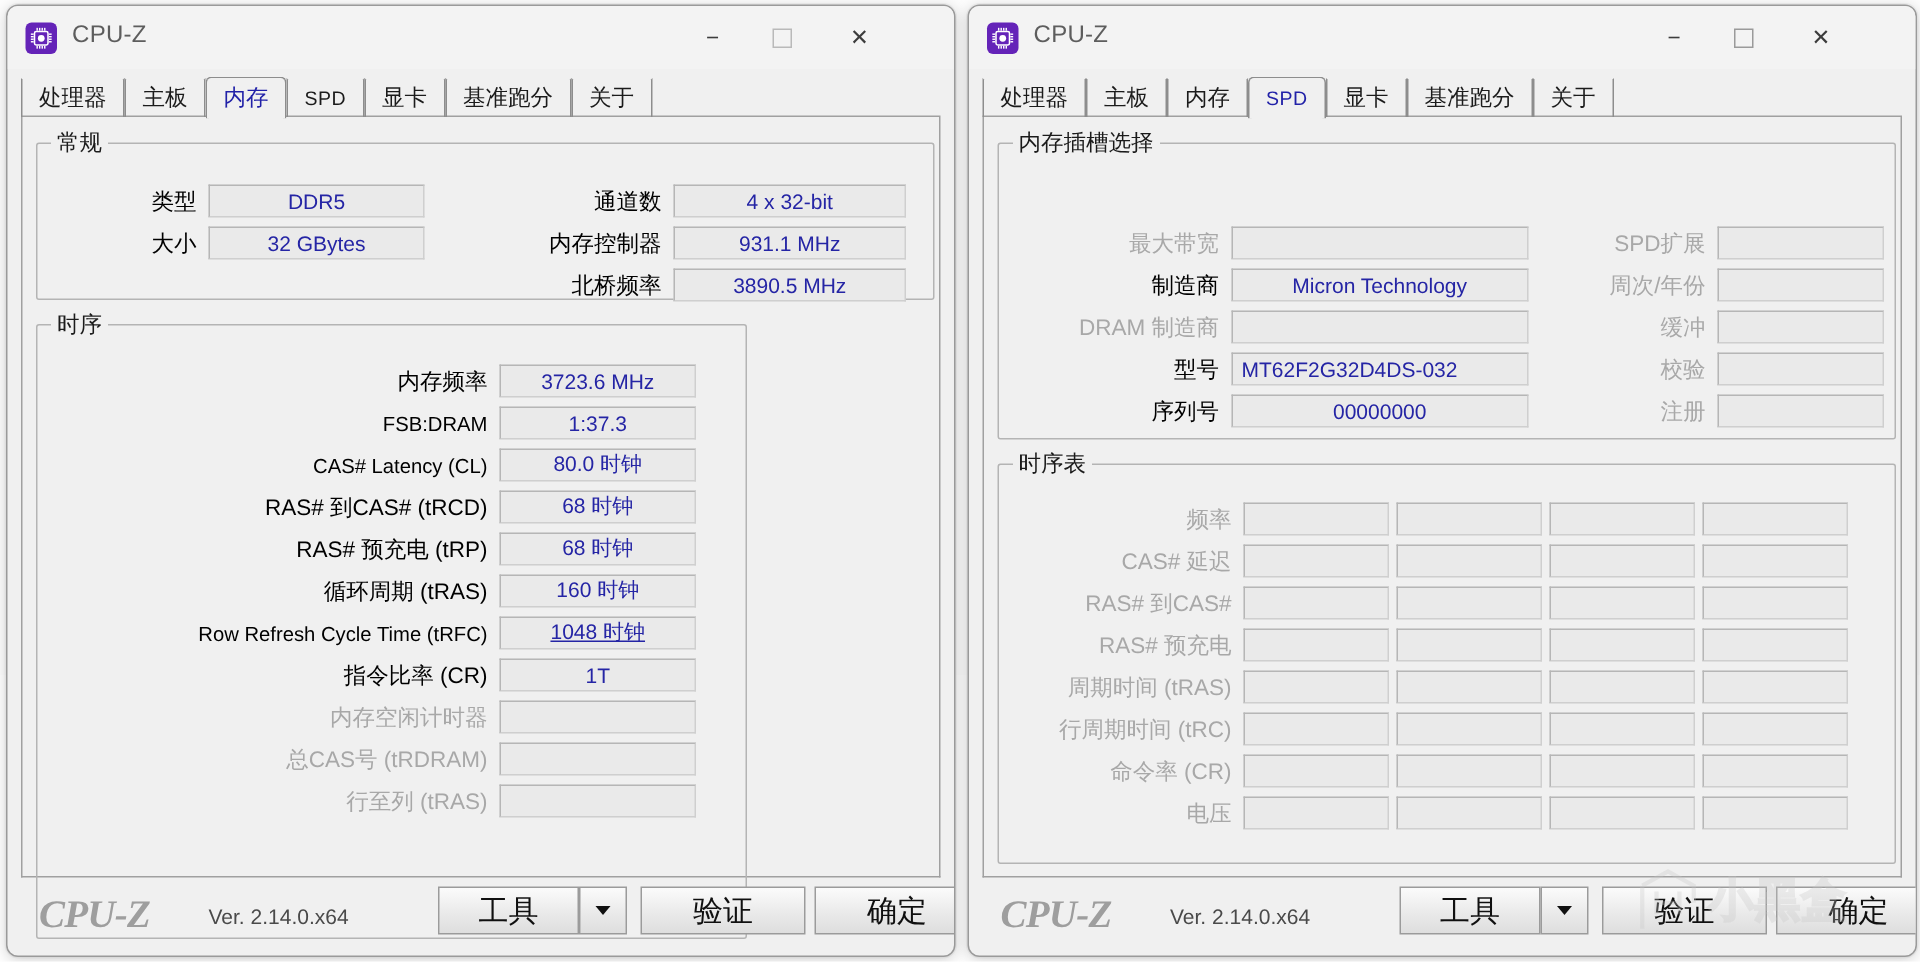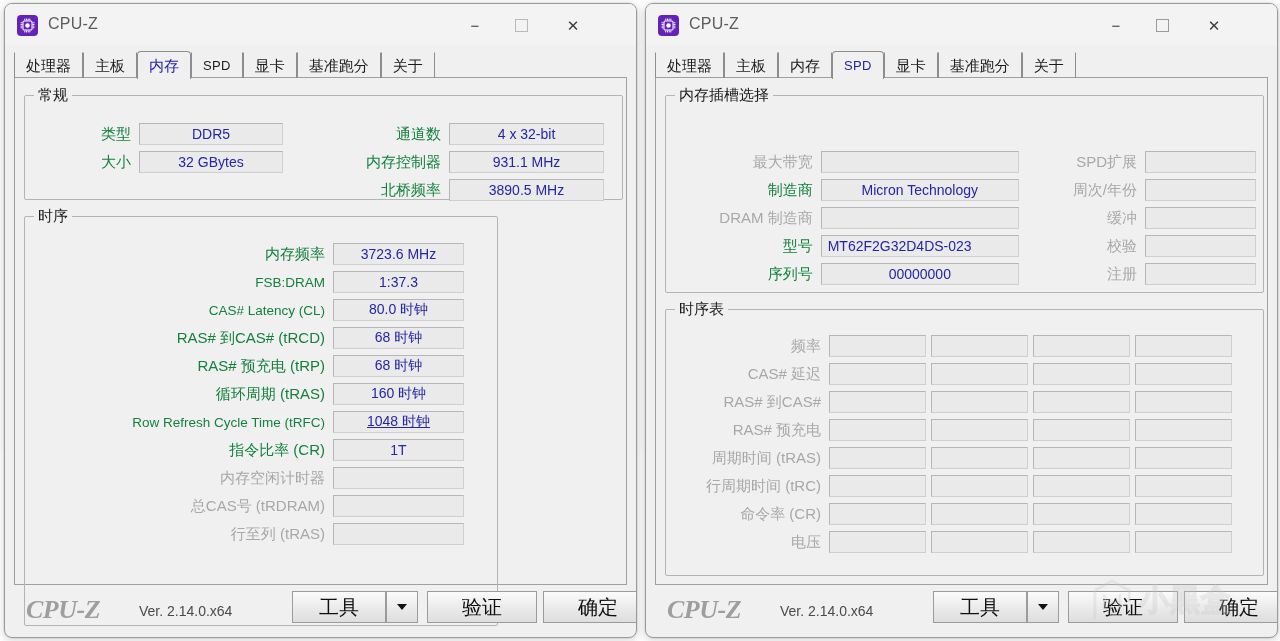--- a/index.html
+++ b/index.html
@@ -96,21 +96,21 @@
     background:transparent;
   }
   fieldset.grp > legend{
     margin-left:9px;padding:0 4px;
     font-size:15px;color:#1b1b1b;
   }
 
   
   .row{position:absolute;height:22px;display:flex;align-items:center;}
   .lbl{
-    font-size:15px;color:#15803d;text-align:right;
+    font-size:15px;color:#000000;text-align:right;
     white-space:nowrap;
     font-family:"Liberation Sans","DejaVu Sans",sans-serif;
   }
   .lbl.latin{font-size:13.5px;}
   .lbl.dim{color:#a8a8a8;}
   .fld{
     box-sizing:border-box;
     height:22px;
     background:#eaeaea;
     border:1px solid #b6b6b6;
@@ -401,21 +401,21 @@
 
         <div class="row" style="left:0px;top:102px;width:590px;">
           <div class="lbl dim" style="width:148px;">DRAM 制造商</div>
           <div class="fld empty" style="width:200px;margin-left:8px;"></div>
           <div class="lbl dim" style="width:105px;margin-left:14px;">缓冲</div>
           <div class="fld empty" style="width:112px;margin-left:8px;"></div>
         </div>
 
         <div class="row" style="left:0px;top:130px;width:590px;">
           <div class="lbl" style="width:148px;">型号</div>
-          <div class="fld left" style="width:200px;margin-left:8px;">MT62F2G32D4DS-023</div>
+          <div class="fld left" style="width:200px;margin-left:8px;">MT62F2G32D4DS-032</div>
           <div class="lbl dim" style="width:105px;margin-left:14px;">校验</div>
           <div class="fld empty" style="width:112px;margin-left:8px;"></div>
         </div>
 
         <div class="row" style="left:0px;top:158px;width:590px;">
           <div class="lbl" style="width:148px;">序列号</div>
           <div class="fld" style="width:200px;margin-left:8px;">00000000</div>
           <div class="lbl dim" style="width:105px;margin-left:14px;">注册</div>
           <div class="fld empty" style="width:112px;margin-left:8px;"></div>
         </div>

